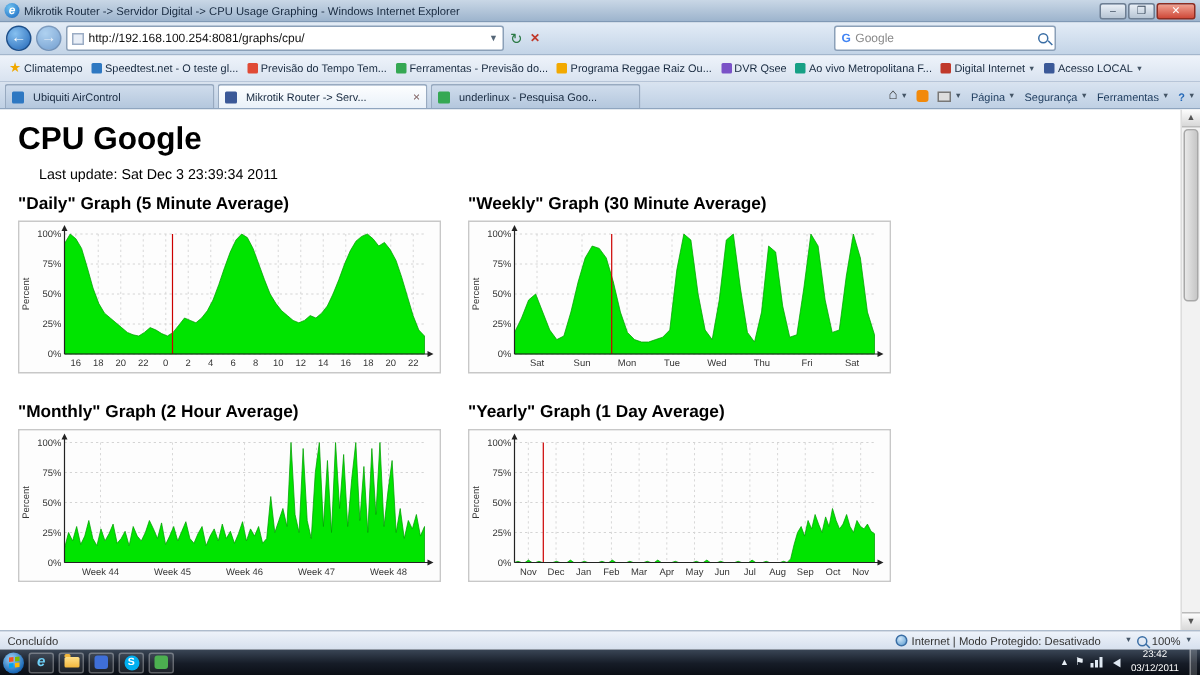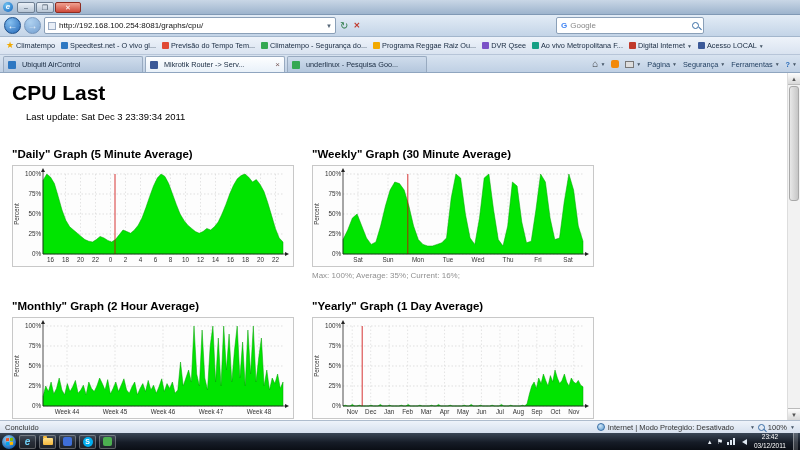--- a/index.html
+++ b/index.html
@@ -65,21 +65,21 @@
   .home{font-size:10px;color:#333;line-height:10px;}
   .feed-dot{width:8px;height:8px;border-radius:2px;background:#f2890a;}
   .print-box{width:9px;height:7px;border:1px solid #777;background:#ddd;}
   .help{color:#2468b8;font-weight:bold;}
   .cmditem{display:inline-flex;align-items:center;gap:2px;}
 
   
   .viewport{flex:1 1 auto;position:relative;background:#fff;overflow:hidden;}
   .page{position:absolute;top:0;left:0;right:13px;bottom:0;padding:6px 0 0 12px;overflow:hidden;}
   .cpu-title{font-size:21px;font-weight:bold;color:#000;margin:2px 0 6px;}
-  .lastupdate{font-size:9.5px;color:#000;margin:0 0 26px 14px;}
+  .lastupdate{font-size:9.5px;color:#000;margin:0 0 8px 14px;}
   .graphgrid{display:grid;grid-template-columns:292px 292px;column-gap:8px;row-gap:20px;}
   .gtitle{font-size:11.5px;font-weight:bold;color:#000;margin:0 0 5px;}
   .chart{width:282px;height:102px;border:1px solid #c8c8c8;background:#fdfdfd;}
   .gstats{font-size:8px;color:#909090;margin-top:4px;}
   .scrollbar{position:absolute;top:0;right:0;bottom:0;width:13px;background:#f2f2f2;border-left:1px solid #ddd;}
   .sb-btn{height:12px;font-size:6px;line-height:12px;text-align:center;color:#555;
           background:linear-gradient(#fdfdfd,#d8d8d8);border-bottom:1px solid #bbb;}
   .sb-btn.down{position:absolute;bottom:0;left:0;right:0;border-top:1px solid #bbb;border-bottom:none;}
   .sb-thumb{position:absolute;top:13px;left:1px;width:10px;height:115px;
             background:linear-gradient(90deg,#e8e8e8,#c6c6c6);border:1px solid #a8a8a8;border-radius:3px;}
@@ -120,20 +120,21 @@
   .clock{text-align:center;font-size:6.5px;line-height:1.25;color:#fff;padding:0 3px;}
   .showdesk{width:5px;height:17px;background:rgba(255,255,255,.18);border-left:1px solid rgba(255,255,255,.35);}
 </style>
 </head>
 <body>
 
 <div class="window">
 
   <div class="titlebar">
     <span class="ie-logo">e</span>
+    <span class="title-text">Mikrotik Router -&gt; Servidor Digital -&gt; CPU Usage Graphing - Windows Internet Explorer</span>
     <span class="winbtns">
       <span class="winbtn">–</span>
       <span class="winbtn">❐</span>
       <span class="winbtn close">✕</span>
     </span>
   </div>
 
   <div class="addrbar">
     <span class="navbtn">←</span>
     <span class="navbtn fwd">→</span>
@@ -151,29 +152,29 @@
     </span>
   </div>
 
   <div class="favbar">
     <span class="favitem">
       <span class="star">★</span>
       <span>Climatempo</span>
     </span>
     <span class="favitem">
         <span class="fav-dot c1"></span>
-        <span>Speedtest.net - O vivo gl...</span>
+        <span>Speedtest.net - O teste gl...</span>
       </span>
     <span class="favitem">
         <span class="fav-dot c2"></span>
         <span>Previsão do Tempo  Tem...</span>
       </span>
     <span class="favitem">
         <span class="fav-dot c3"></span>
-        <span>Climatempo - Segurança do...</span>
+        <span>Ferramentas - Previsão do...</span>
       </span>
     <span class="favitem">
         <span class="fav-dot c4"></span>
         <span>Programa Reggae Raiz Ou...</span>
       </span>
     <span class="favitem">
         <span class="fav-dot c5"></span>
         <span>DVR Qsee</span>
       </span>
     <span class="favitem">
@@ -232,21 +233,21 @@
         </span>
       <span class="cmditem">
           <span class="help">?</span>
           <span class="caret">▼</span>
         </span>
     </span>
   </div>
 
   <div class="viewport">
     <div class="page">
-      <h1 class="cpu-title">CPU Last</h1>
+      <h1 class="cpu-title">CPU Google</h1>
       <div class="lastupdate">Last update: Sat Dec 3 23:39:34 2011</div>
 
       <div class="graphgrid">
         <section>
           <h2 class="gtitle">"Daily" Graph (5 Minute Average)</h2>
           <div class="chart"><svg xmlns="http://www.w3.org/2000/svg" width="280" height="100" font-family="Liberation Sans, sans-serif">
                 <rect width="280" height="100" fill="#fdfdfd"></rect>
                 <line x1="30" y1="88" x2="270" y2="88" stroke="#cfcfcf" stroke-width="0.6" stroke-dasharray="1.5,2"></line>
                 <text x="28" y="90" font-size="6.3" fill="#333" text-anchor="end">0%</text>
                 <line x1="30" y1="68" x2="270" y2="68" stroke="#cfcfcf" stroke-width="0.6" stroke-dasharray="1.5,2"></line>
@@ -329,21 +330,20 @@
                 <line x1="255" y1="8" x2="255" y2="88" stroke="#d4d4d4" stroke-width="0.6" stroke-dasharray="1.5,2"></line>
                 <text x="255" y="96" font-size="6.3" fill="#333" text-anchor="middle">Sat</text>
                 <polygon points="30,88 30.0,73.6 34.7,64.0 39.4,52.0 44.1,48.0 48.8,60.0 53.5,72.0 58.2,78.4 62.9,76.0 67.6,60.0 72.4,40.0 77.1,24.0 81.8,16.0 86.5,17.6 91.2,24.0 95.9,40.0 100.6,60.0 105.3,73.6 110.0,78.4 114.7,80.0 119.4,80.0 124.1,78.4 128.8,76.8 133.5,72.0 138.2,32.0 142.9,8.0 147.6,12.0 152.4,48.0 157.1,72.0 161.8,78.4 166.5,52.0 171.2,12.0 175.9,8.0 180.6,44.0 185.3,73.6 190.0,80.0 194.7,60.0 199.4,16.0 204.1,20.0 208.8,56.0 213.5,76.8 218.2,75.2 222.9,44.0 227.6,8.0 232.4,16.0 237.1,52.0 241.8,73.6 246.5,72.0 251.2,36.0 255.9,8.0 260.6,24.0 265.3,60.0 270.0,75.2 270,88" fill="#00e400" stroke="#00a000" stroke-width="0.5"></polygon>
                 <line x1="94.80000000000001" y1="8" x2="94.80000000000001" y2="88" stroke="#cc0000" stroke-width="0.8"></line>
                 <line x1="30" y1="5" x2="30" y2="88" stroke="#222" stroke-width="0.8"></line>
                 <line x1="30" y1="88" x2="273" y2="88" stroke="#222" stroke-width="0.8"></line>
                 <polygon points="28,6 32,6 30,2" fill="#222"></polygon>
                 <polygon points="272,86 272,90 276,88" fill="#222"></polygon>
                 <text x="6" y="48" font-size="6.3" fill="#333" text-anchor="middle" transform="rotate(-90 6 48)">Percent</text>
               </svg></div>
-          <div class="gstats">Max: 100%; Average: 35%; Current: 16%;</div>
         </section>
         <section>
           <h2 class="gtitle">"Monthly" Graph (2 Hour Average)</h2>
           <div class="chart"><svg xmlns="http://www.w3.org/2000/svg" width="280" height="100" font-family="Liberation Sans, sans-serif">
                 <rect width="280" height="100" fill="#fdfdfd"></rect>
                 <line x1="30" y1="88" x2="270" y2="88" stroke="#cfcfcf" stroke-width="0.6" stroke-dasharray="1.5,2"></line>
                 <text x="28" y="90" font-size="6.3" fill="#333" text-anchor="end">0%</text>
                 <line x1="30" y1="68" x2="270" y2="68" stroke="#cfcfcf" stroke-width="0.6" stroke-dasharray="1.5,2"></line>
                 <text x="28" y="70" font-size="6.3" fill="#333" text-anchor="end">25%</text>
                 <line x1="30" y1="48" x2="270" y2="48" stroke="#cfcfcf" stroke-width="0.6" stroke-dasharray="1.5,2"></line>

